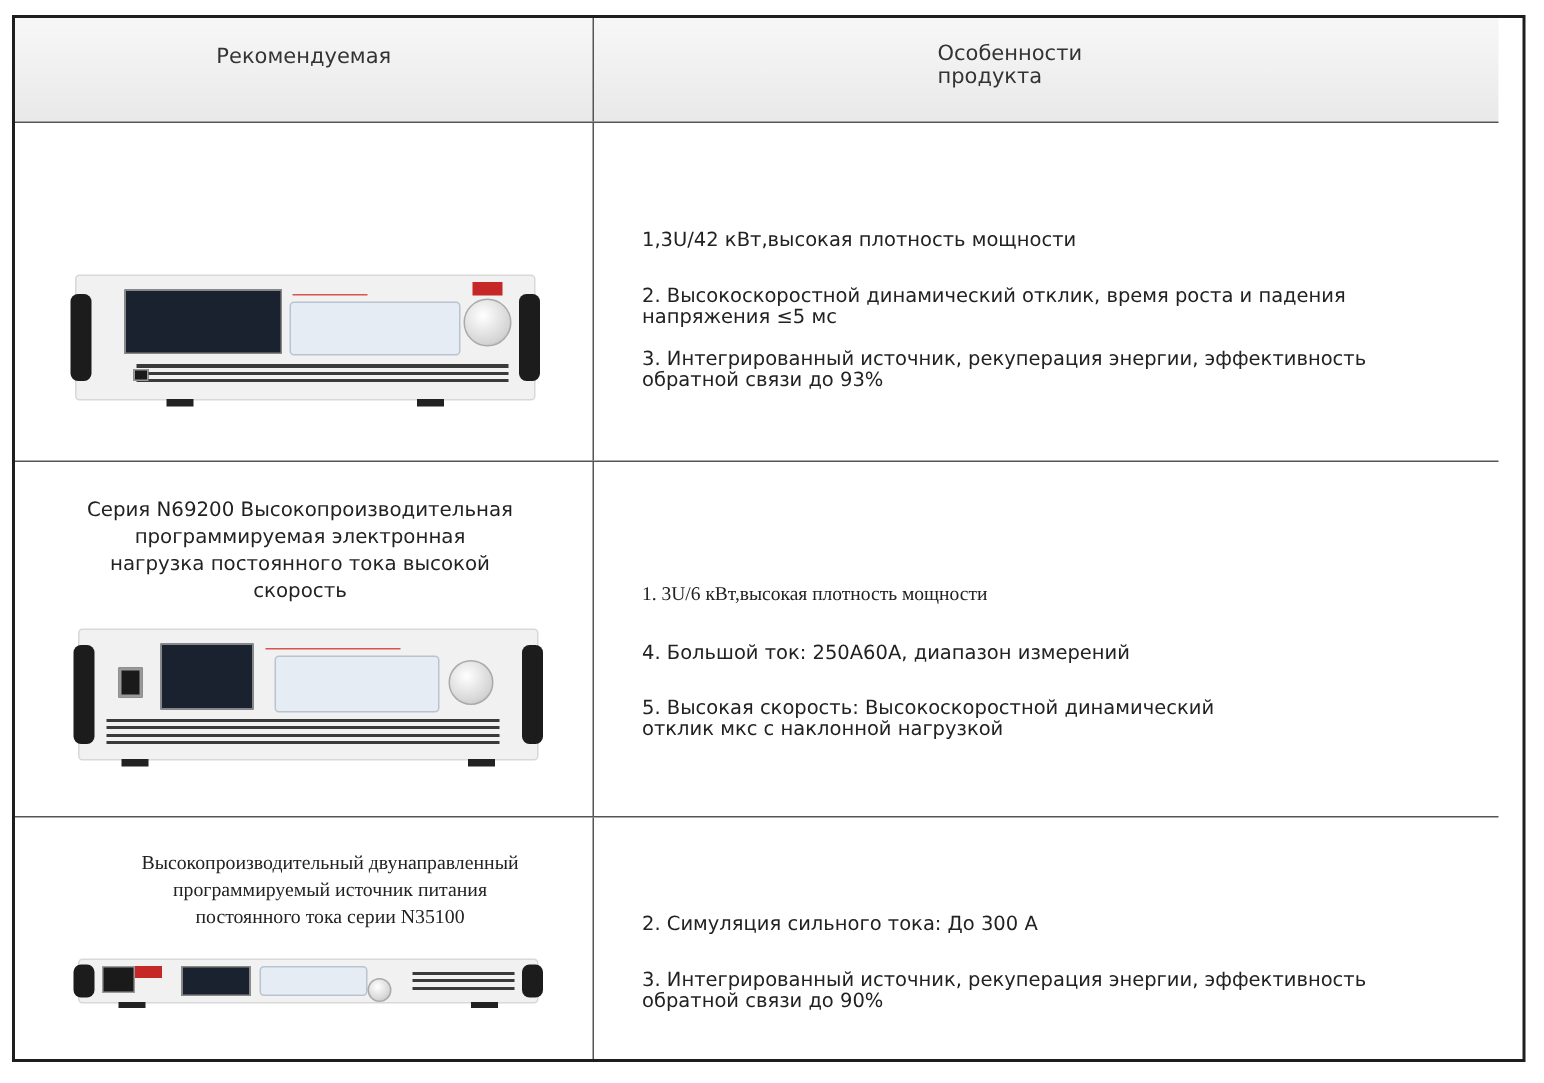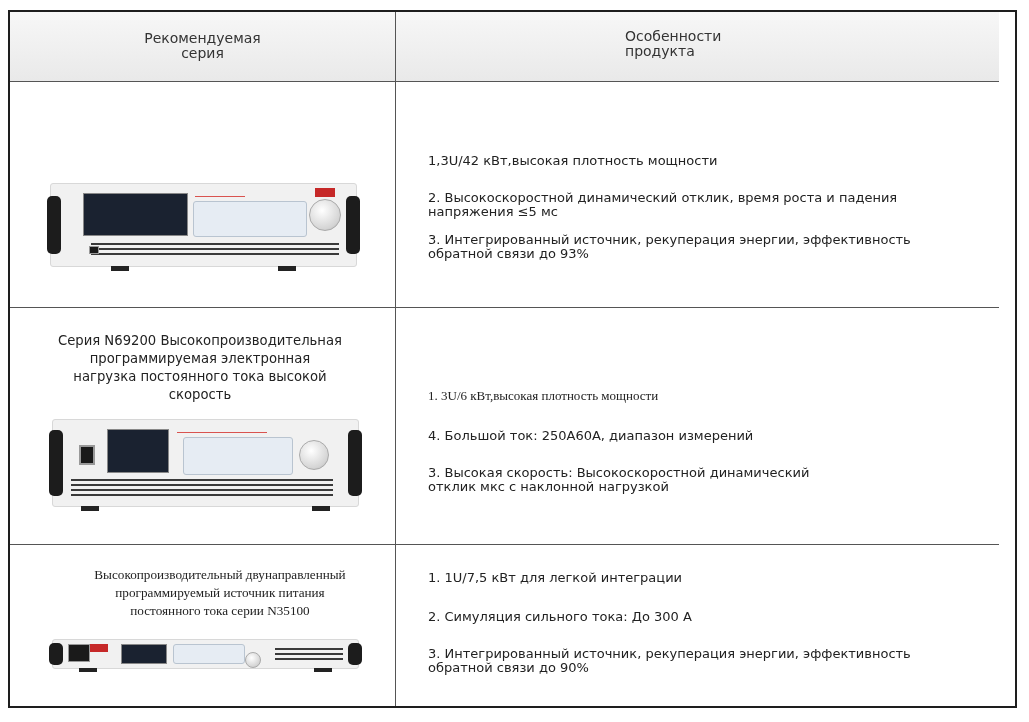--- a/index.html
+++ b/index.html
@@ -30,21 +30,20 @@
 </style>
 </head>
 <body>
 
 <div class="table">
 
   <div class="row header">
     <div class="cell left">
       <div class="hdr-text" style="left:0;right:0;top:19px;">
         <div>Рекомендуемая</div>
-        <div>серия</div>
       </div>
     </div>
     <div class="cell right">
       <div class="hdr-text" style="left:229px;top:17px;text-align:left;">
         <div>Особенности</div>
         <div>продукта</div>
       </div>
     </div>
   </div>
 
@@ -88,21 +87,21 @@
         <div class="keypad" style="left:130px;top:17px;width:108px;height:36px;"></div>
         <div class="knob" style="left:246px;top:20px;width:28px;height:28px;"></div>
         <div class="vent" style="left:18px;top:56px;width:262px;height:22px;"></div>
         <div class="foot" style="left:28px;bottom:-5px;"></div>
         <div class="foot" style="right:28px;bottom:-5px;"></div>
       </div>
     </div>
     <div class="cell right">
       <div class="feat" style="top:81px;font-family:Liberation Serif, serif;">1. 3U/6 кВт,высокая плотность мощности</div>
       <div class="feat" style="top:121px;">4. Большой ток: 250A60A, диапазон измерений</div>
-      <div class="feat" style="top:158px;">3. Высокая скорость: Высокоскоростной динамический
+      <div class="feat" style="top:158px;">5. Высокая скорость: Высокоскоростной динамический
 отклик мкс с наклонной нагрузкой</div>
     </div>
   </div>
 
   <div class="row last" style="top:533px;height:161px;">
     <div class="cell left">
       <div class="series-title" style="left:40px;width:340px;top:21px;font-family:Liberation Serif, serif;">Высокопроизводительный двунаправленный
 программируемый источник питания
 постоянного тока серии N35100</div>
       <div class="dev" style="left:42px;top:94px;width:305px;height:28px;">
@@ -112,20 +111,19 @@
         <div class="logo" style="left:37px;top:4px;width:18px;height:8px;"></div>
         <div class="screen" style="left:68px;top:4px;width:44px;height:18px;"></div>
         <div class="keypad" style="left:120px;top:4px;width:70px;height:18px;"></div>
         <div class="knob" style="left:192px;top:12px;width:14px;height:14px;"></div>
         <div class="vent" style="left:222px;top:5px;width:68px;height:16px;"></div>
         <div class="foot" style="left:26px;bottom:-4px;height:4px;"></div>
         <div class="foot" style="right:26px;bottom:-4px;height:4px;"></div>
       </div>
     </div>
     <div class="cell right">
-      <div class="feat" style="top:26px;">1. 1U/7,5 кВт для легкой интеграции</div>
       <div class="feat" style="top:65px;">2. Симуляция сильного тока: До 300 А</div>
       <div class="feat" style="top:102px;">3. Интегрированный источник, рекуперация энергии, эффективность
 обратной связи до 90%</div>
     </div>
   </div>
 
 </div>
 
 </body></html>

